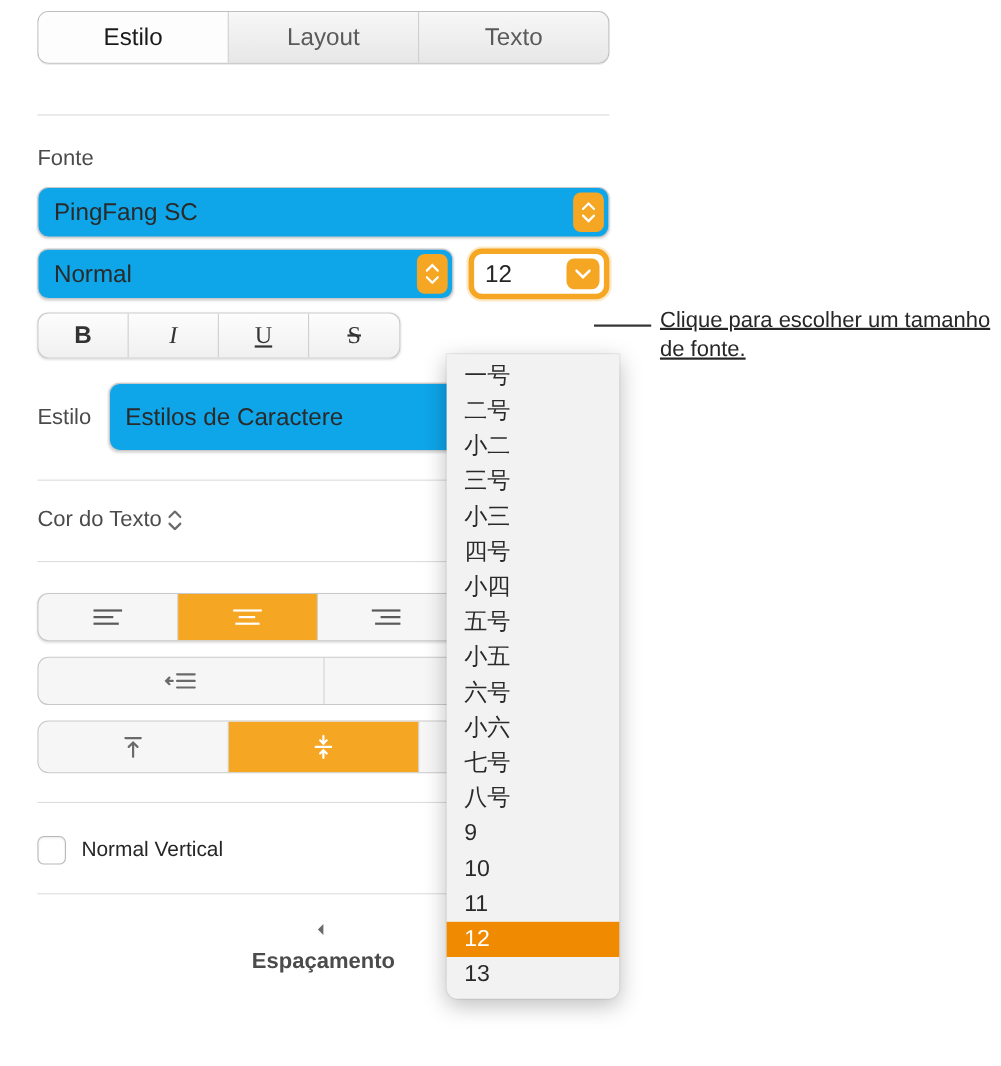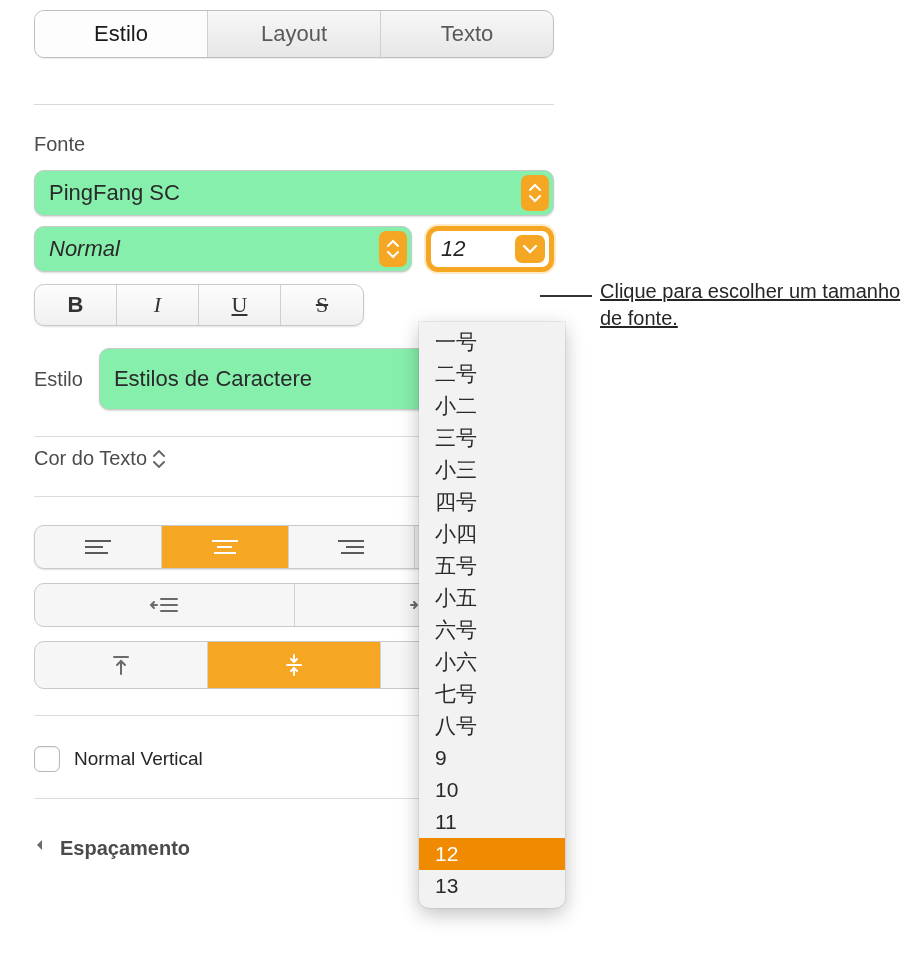--- a/index.html
+++ b/index.html
@@ -52,42 +52,41 @@
   }
   .section-title {
     font-size: 20px;
     color: #4b4b4b;
     margin-top: 28px;
     margin-bottom: 14px;
   }
   
   .select {
     position: relative;
-    background: #86efac;
+    background: #0ea5e9;
     border: 1px solid #c9c9c9;
     border-radius: 10px;
     height: 46px;
     display: flex;
     align-items: center;
     padding: 0 44px 0 14px;
     font-size: 22px;
     color: #2a2a2a;
     box-shadow: 0 1px 2px rgba(0,0,0,.15);
   }
   .stepper-svg {
     position: absolute;
     right: 4px; top: 4px; bottom: 4px; width: 28px;
     border-radius: 7px;
     background: #f5a623;
     display:flex; align-items:center; justify-content:center;
   }
   .row {
     display: flex;
     gap: 14px;
-    font-style: italic;
   }
   .mt10 { margin-top: 10px; }
   .font-weight-select { flex: 1; }
   .size-box {
     position: relative;
     width: 128px;
     height: 46px;
     border: 5px solid #f5a623;
     border-radius: 12px;
     background: #fff;
@@ -144,21 +143,21 @@
   }
   .divider2 {
     border: none;
     border-top: 1px solid #dcdcdc;
     margin-top: 26px;
   }
   .label-sort {
     display: inline-flex;
     align-items:center;
     gap: 6px;
-    margin-top: 10px;
+    margin-top: 24px;
     font-size: 20px;
     color:#4b4b4b;
   }
   .sort-icn { width:16px; display:inline-flex; flex-direction:column; gap:2px; }
   
   .seg-wide {
     display: flex;
     border: 1px solid #c9c9c9;
     border-radius: 10px;
     overflow: hidden;
@@ -215,28 +214,28 @@
   .seg3 .c{flex:1;display:flex;align-items:center;justify-content:center;border-right:1px solid #d2d2d2;font-size:22px;color:#5a5a5a}
   .seg3 .c:last-child{border-right:none;}
   .seg3 .c.active{background:#f5a623;color:#fff;}
   .checkbox-row{
     display:flex;align-items:center;gap:14px;margin-top:30px;
   }
   .cb{
     width:26px;height:26px;border:1px solid #b8b8b8;border-radius:6px;background:#fff;box-shadow:inset 0 1px 2px rgba(0,0,0,.08);
   }
   .disclosure-row{
-    display:flex;align-items:flex-start;gap:10px;margin-top:38px;color:#4b4b4b;font-size:20px;
+    display:flex;align-items:center;gap:10px;margin-top:24px;color:#4b4b4b;font-size:20px;flex-direction:column;
   }
   
   .dropdown {
     position: absolute;
-    left: 419px;
+    left: 406px;
     top: 322px;
-    width: 146px;
+    width: 157px;
     background: #f2f2f2;
     border-radius: 0 0 10px 10px;
     box-shadow: 0 6px 20px rgba(0,0,0,.25), 0 0 0 1px rgba(0,0,0,.06);
     padding: 4px 0 6px;
     z-index: 50;
   }
   .dropdown .opt{
     padding: 1px 16px;
     font-size: 21px;
     color:#2a2a2a;

